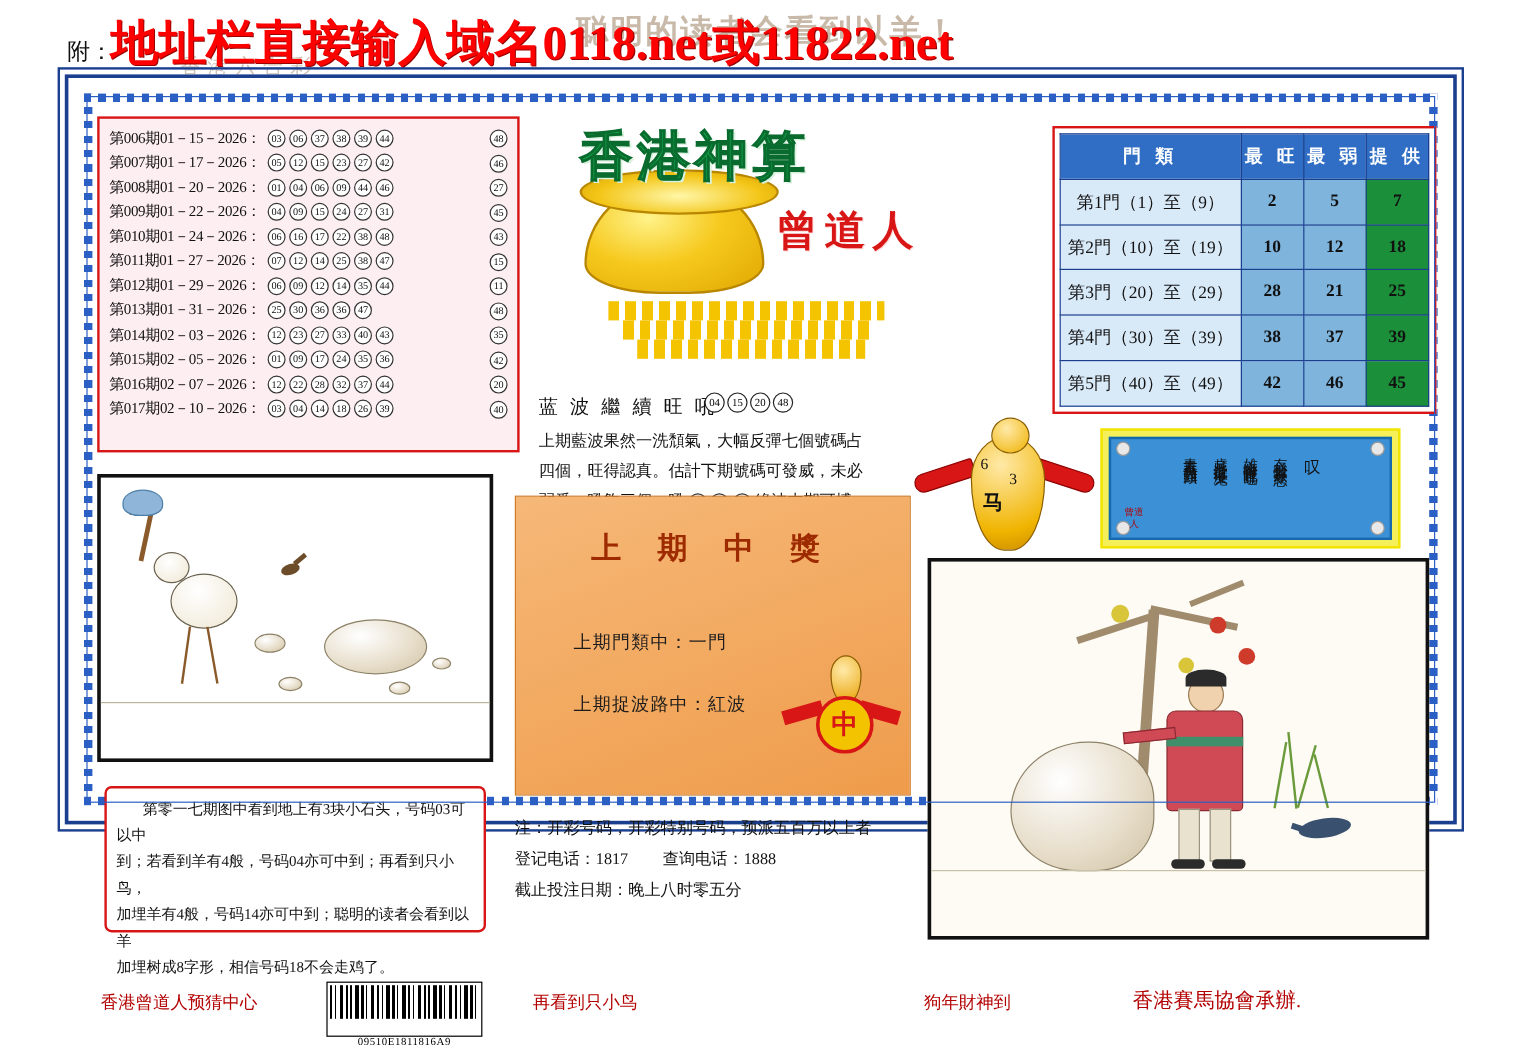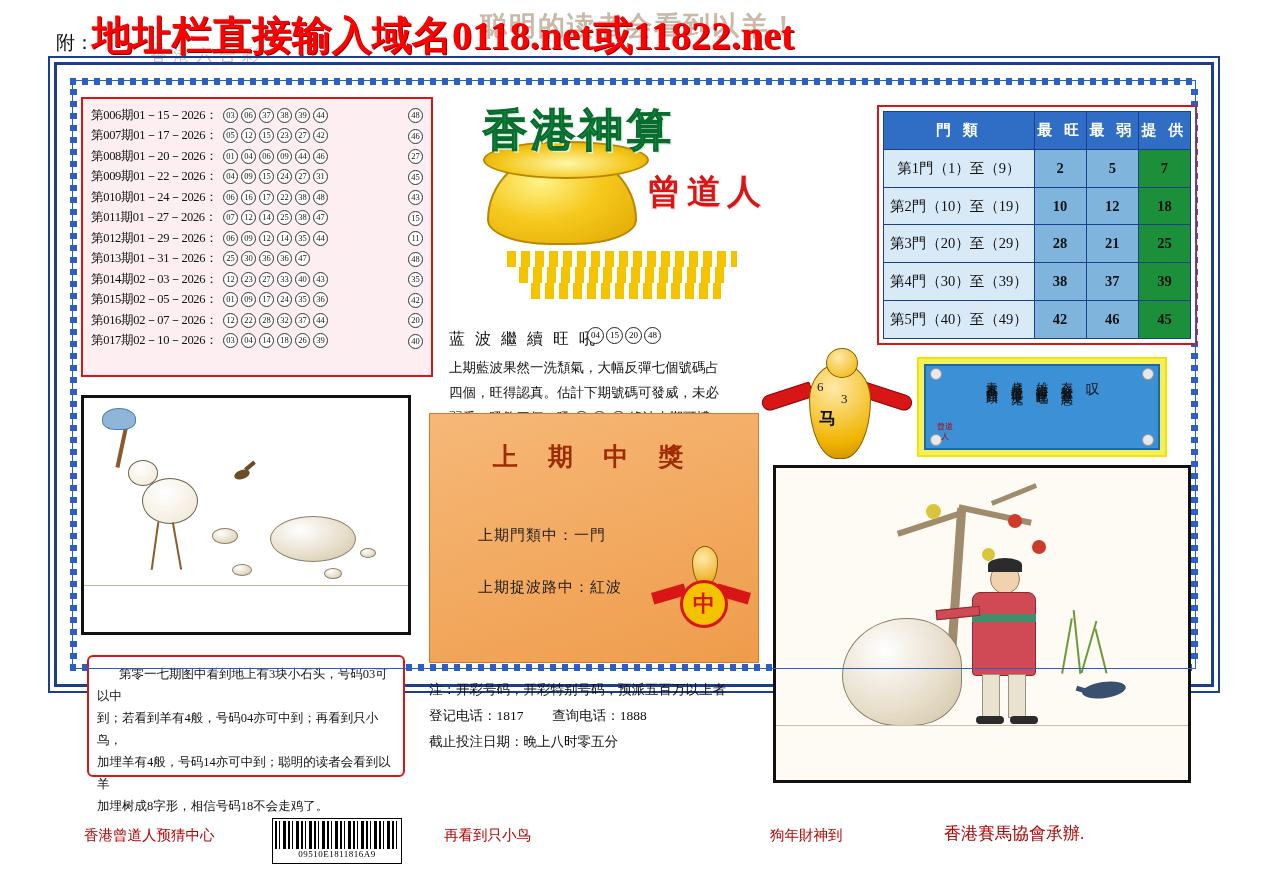--- a/index.html
+++ b/index.html
@@ -254,21 +254,21 @@
   #f2 { left:390px; top:6px; color:#b30000; }
   #f3 { left:716px; top:6px; color:#b30000; }
   #f4 { left:890px; top:2px; font-size:17px; color:#b30000; }
   #barcode {
     position:absolute; left:218px; top:-2px; width:130px; height:46px;
     background:#fff; border:1px solid #000; padding:2px 2px 0 2px;
   }
   #bars { height:28px; width:100%;
     background:repeating-linear-gradient(90deg,#000 0 2px,#fff 2px 4px,#000 4px 5px,#fff 5px 8px,#000 8px 11px,#fff 11px 13px);
   }
-  #bcode { font-size:9px; text-align:center; letter-spacing:0.5px; }
+  #bcode { font-size:9px; text-align:center; letter-spacing:0.5px;margin-top:14px; }
 
   
   .rock{position:absolute;background:radial-gradient(ellipse at 35% 30%,#fff,#e6dcc8 60%,#cfc2a4);
     border:1px solid #8c8166;border-radius:50%;}
   .ground{position:absolute;left:0;bottom:46px;width:100%;height:1px;background:#bdb49d;}
   .crane-body{position:absolute;background:radial-gradient(ellipse at 40% 30%,#fff,#efe7d3);
     border:1px solid #6b6350;border-radius:50%;}
   .leg{position:absolute;width:2px;background:#8a5a2a;}
   .twig{position:absolute;background:#8a5a2a;}
   

